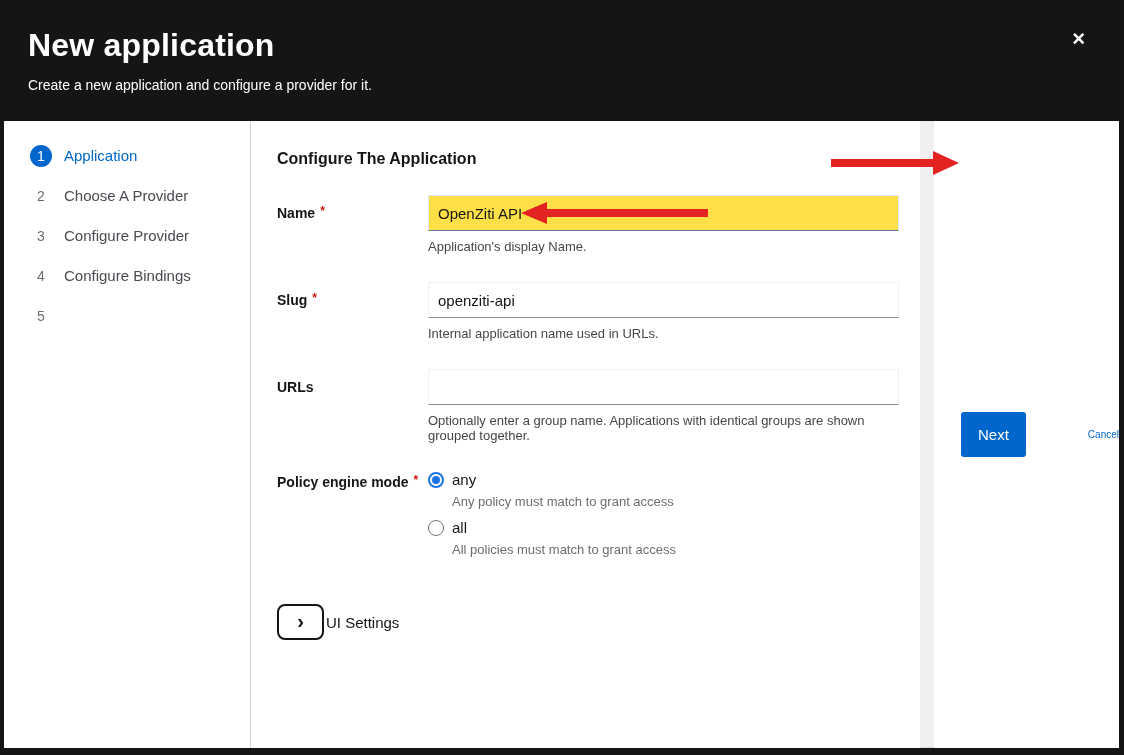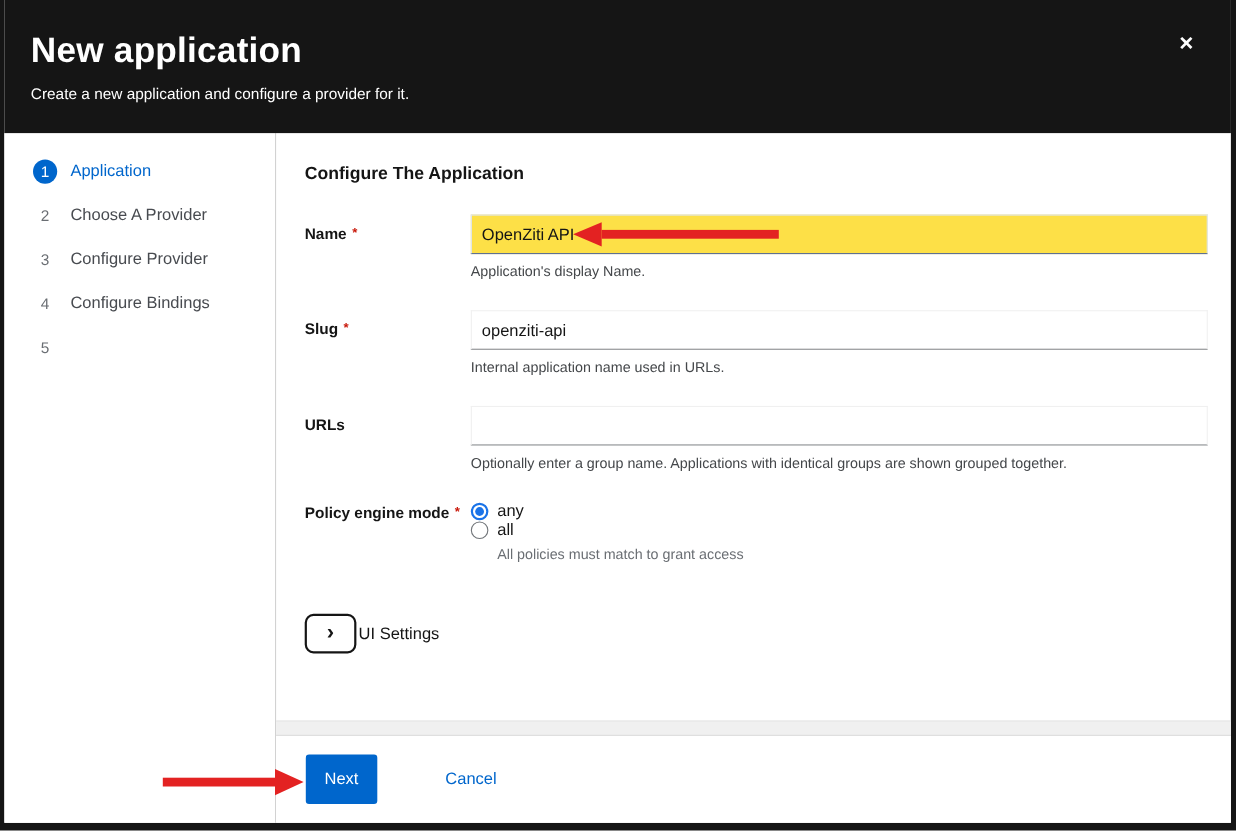--- a/index.html
+++ b/index.html
@@ -61,21 +61,21 @@
     text-align:center;line-height:22px;
     font-size:14px;color:var(--helper-gray);
     border-radius:50%;margin-right:12px;margin-top:1px;
   }
   .step.active .step-num{background:var(--primary);color:#fff;}
   .step-label{
     font-size:15px;line-height:24px;color:#484b50;max-width:150px;
   }
   .step.active .step-label{color:var(--primary);}
   
-  .content-col{flex:1;display:flex;flex-direction:column;min-width:0;position:relative;}
+  .content-col{flex:1;display:flex;flex-direction:row;min-width:0;position:relative;}
   .scroll-area{flex:1;padding:29px 21px 0 26px;overflow:hidden;}
   .section-heading{font-size:16px;font-weight:600;color:var(--text);margin-bottom:27px;}
   .form-group{display:flex;margin-bottom:28px;}
   .label-col{flex:0 0 151px;padding-top:9px;}
   .field-label{font-size:14px;font-weight:600;color:var(--text);}
   .req{color:var(--req-red);font-size:12px;vertical-align:top;margin-left:5px;}
   .field-col{flex:1;min-width:0;}
   .input-wrap{position:relative;}
   .text-input{
     width:100%;height:36px;
@@ -137,21 +137,21 @@
   .modal-footer{
     flex:0 0 79px;display:flex;align-items:center;
     padding-left:27px;position:relative;background:#fff;
   }
   .next-btn{
     background:var(--primary);color:#fff;border:none;border-radius:3px;
     font-family:"Liberation Sans", sans-serif;
     font-size:15px;height:45px;padding:0 17px;cursor:pointer;
   }
   .cancel-link{
-    color:var(--primary);font-size:15px;margin-left:62px;cursor:pointer;text-decoration:none;
+    color:var(--primary);font-size:10px;margin-left:62px;cursor:pointer;text-decoration:none;
   }
 </style>
 </head>
 <body>
 
 <div class="modal">
 
   <header class="modal-header">
     <h1 class="modal-title">New application</h1>
     <p class="modal-subtitle">Create a new application and configure a provider for it.</p>
@@ -240,20 +240,21 @@
           <div class="label-col">
             <label class="field-label">
               <span>Policy engine mode</span><span class="req">*</span>
             </label>
           </div>
           <div class="field-col">
             <div class="radio-option">
               <span class="radio checked"></span>
               <span class="radio-label">any</span>
             </div>
+            <div class="radio-helper">Any policy must match to grant access</div>
             <div class="radio-option">
               <span class="radio"></span>
               <span class="radio-label">all</span>
             </div>
             <div class="radio-helper">All policies must match to grant access</div>
           </div>
         </div>
 
         <div class="ui-settings">
           <button class="expand-btn">

